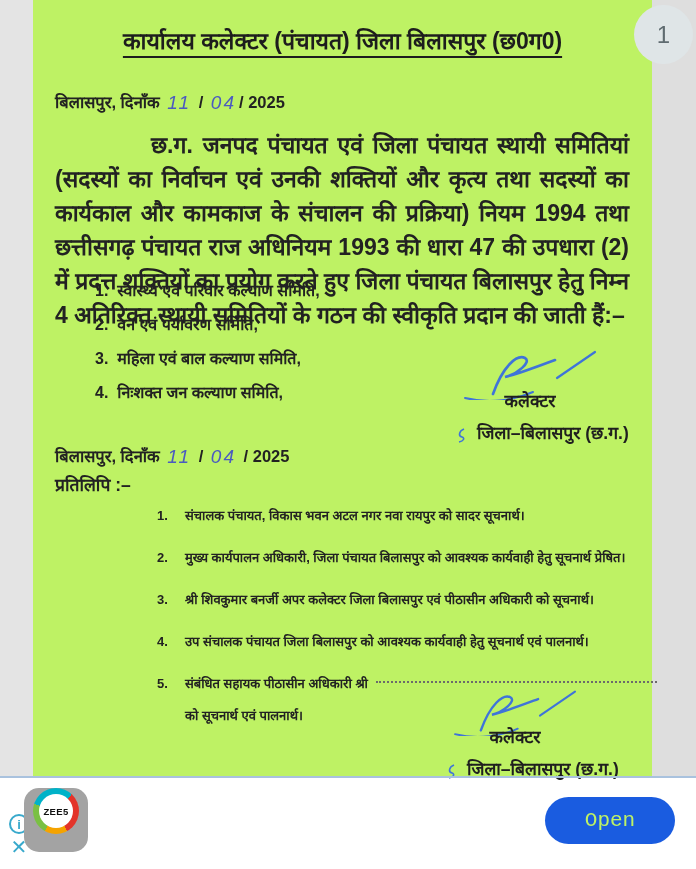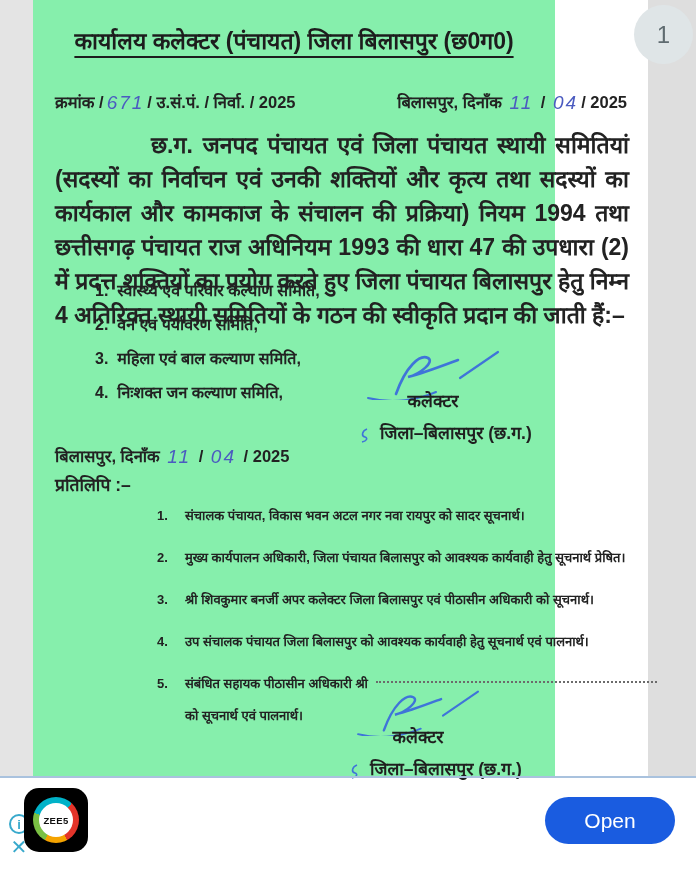--- a/index.html
+++ b/index.html
@@ -5,21 +5,21 @@
   * { margin:0; padding:0; box-sizing:border-box; }
   html,body { width:696px; height:869px; overflow:hidden; background:#fff;
     font-family:"Liberation Sans","DejaVu Sans",sans-serif; }
   .stage { position:relative; width:696px; height:869px; background:#fff; }
 
   
   .doc-area { position:absolute; left:0; top:0; width:696px; height:778px; background:#fff; }
   .margin-strip { position:absolute; top:0; height:778px; background:#e4e4e4; }
   .margin-left { left:0; width:33px; }
   .margin-right { left:648px; width:48px; background:#dedede; }
-  .page { position:absolute; left:33px; top:0; width:522px; height:778px; background:#86efac;padding-left:21px; }
+  .page { position:absolute; left:33px; top:0; width:619px; height:778px; background:#bef264;padding-left:21px; }
   .page-badge { position:absolute; left:634px; top:5px; width:59px; height:59px;
     border-radius:50%; background:#dfe5e7; display:flex; align-items:center; justify-content:center;
     color:#5f6b70; font-size:24px; z-index:5; }
   .separator-line { position:absolute; left:0; top:776px; width:696px; height:2px; background:#a9c2de; }
 
   
   .doc-text { color:#222; font-weight:600; }
   .title { position:absolute; left:0; top:24px; width:100%; text-align:center;
     font-size:23px; font-weight:700; color:#1d1d1d; }
   .title span { text-decoration:underline; text-underline-offset:7px; text-decoration-thickness:1.5px; }
@@ -60,52 +60,49 @@
   
   .ad-banner { position:absolute; left:0; top:780px; width:696px; height:89px;
     background:#ffffff; display:flex; align-items:center; }
   .ad-side-icons { position:absolute; left:4px; top:34px; width:30px; display:flex;
     flex-direction:column; align-items:center; gap:4px; color:#38a9cc; }
   .ad-info { width:20px; height:20px; border:2px solid #38a9cc; border-radius:50%;
     font-size:13px; font-weight:700; display:flex; align-items:center; justify-content:center;
     cursor:pointer; }
   .ad-close { font-size:20px; font-weight:700; cursor:pointer; line-height:18px; }
   .app-icon { position:absolute; left:24px; top:8px; width:64px; height:64px;
-    background:#000000; border-radius:15px; display:flex; align-items:center; justify-content:center;
+    background:#a3a3a3; border-radius:15px; display:flex; justify-content:center;
     cursor:pointer; }
   .zee-ring { width:46px; height:46px; border-radius:50%;
     background:conic-gradient(#00b2c8 0 12%, #e3342a 12% 42%, #f5a300 42% 58%, #7ac043 58% 80%, #00b2c8 80% 100%);
     display:flex; align-items:center; justify-content:center; }
   .zee-inner { width:34px; height:34px; border-radius:50%; background:#ffffff;
     display:flex; align-items:center; justify-content:center;
     font-size:9.5px; font-weight:800; color:#101010; letter-spacing:0.3px; }
   .ad-text { position:absolute; left:104px; top:10px; width:430px; }
   .ad-title { font-size:24px; color:#202124; line-height:30px; white-space:nowrap; }
   .ad-status { display:flex; align-items:center; gap:7px; margin-top:6px;
     color:#5f6368; font-size:18px; }
   .open-btn { position:absolute; right:21px; top:17px; width:130px; height:47px;
-    border:none; border-radius:24px; background:#1a5ce0; color:#ffffff;
-    font-size:21px; font-family:Liberation Sans, sans-serif; cursor:pointer; }
+    border:none; border-radius:24px; background:#1a5ce0; color:#bef264;
+    font-size:21px; font-family:Liberation Mono, monospace; cursor:pointer; }
 </style>
 </head>
 <body>
 
 <div class="stage">
 
   <div class="doc-area">
     <div class="margin-strip margin-left"></div>
     <div class="margin-strip margin-right"></div>
 
     <div class="page doc-text">
       <div class="title"><span>कार्यालय कलेक्टर (पंचायत) जिला बिलासपुर (छ0ग0)</span></div>
 
       <div class="ref-line ref1">
-        <span>
-          <span>क्रमांक /</span><span class="hand">671</span><span>/ उ.सं.पं. / निर्वा. / 2025</span>
-        </span>
         <span>
           <span>बिलासपुर, दिनाँक</span> <span class="hand">11</span> <span>/</span> <span class="hand">04</span><span>/ 2025</span>
         </span>
       </div>
 
       <div class="body-par">छ.ग. जनपद पंचायत एवं जिला पंचायत स्थायी समितियां (सदस्यों का निर्वाचन एवं उनकी शक्तियों और कृत्य तथा सदस्यों का कार्यकाल और कामकाज के संचालन की प्रक्रिया) नियम 1994 तथा छत्तीसगढ़ पंचायत राज अधिनियम 1993 की धारा 47 की उपधारा (2) में प्रदत्त शक्तियों का प्रयोग करते हुए जिला पंचायत बिलासपुर हेतु निम्न 4 अतिरिक्त स्थायी समितियों के गठन की स्वीकृति प्रदान की जाती हैं:–</div>
 
       <ol class="committee-list">
         <li>स्वास्थ्य एवं परिवार कल्याण समिति,</li>
         <li>वन एवं पर्यावरण समिति,</li>

